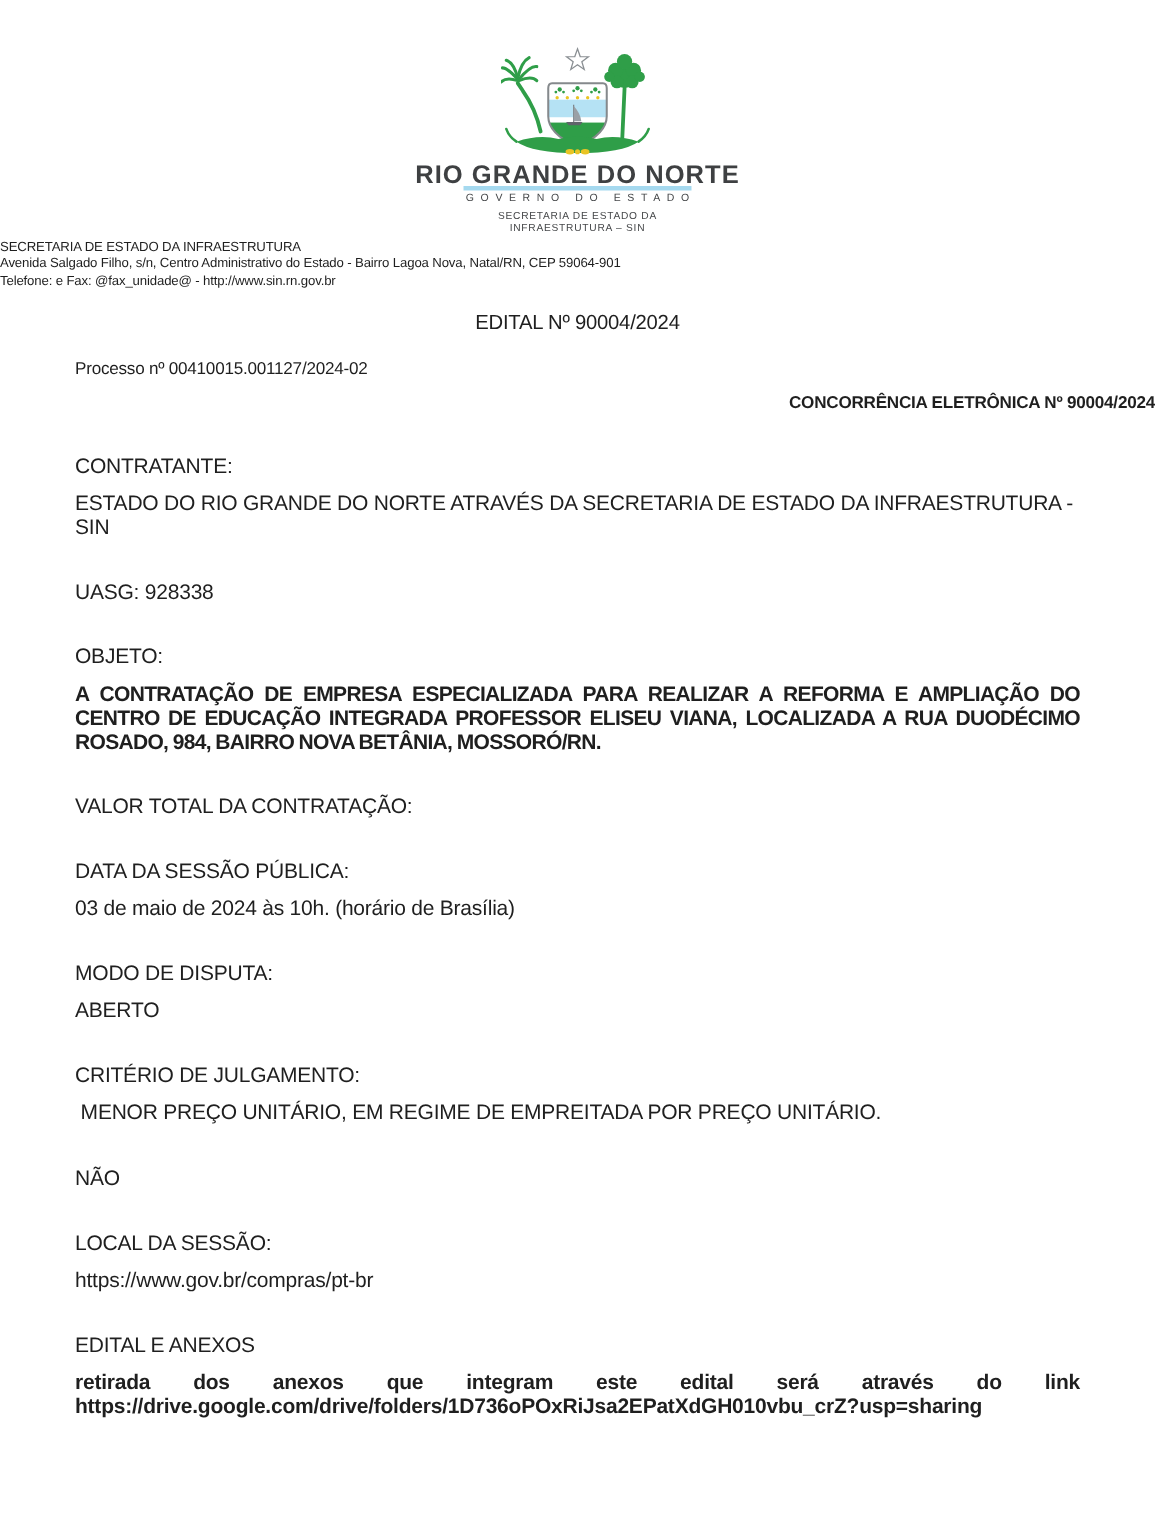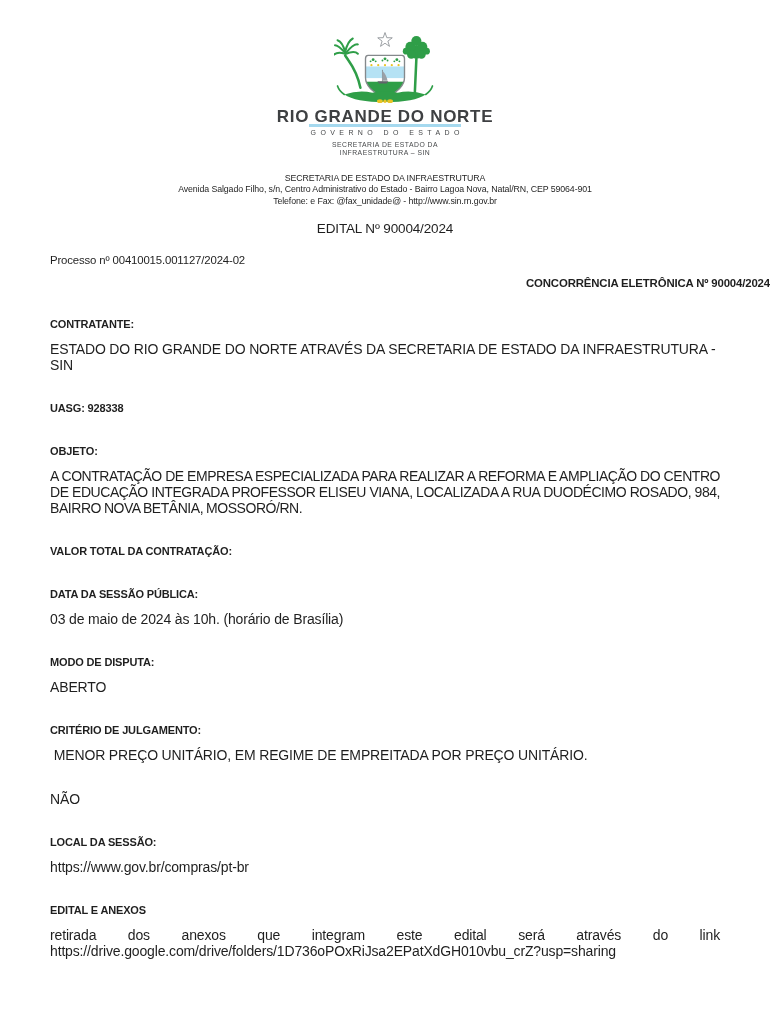--- a/index.html
+++ b/index.html
@@ -12,33 +12,33 @@
 
   
   .masthead{text-align:center;padding-top:30px;}
   .crest{display:block;margin:0 auto;}
   .logo-title{font-size:17px;font-weight:bold;letter-spacing:.7px;color:#3e4042;margin-top:2px;line-height:13px;}
   .logo-rule{width:152px;height:2.5px;background:#a5d9ef;margin:1px auto 2px auto;}
   .logo-sub{font-size:7px;letter-spacing:4.4px;color:#46484a;line-height:8px;text-indent:4.4px;}
   .logo-org{font-size:6.8px;letter-spacing:.5px;color:#46484a;line-height:8.5px;margin-top:4px;}
 
   
-  .head-lines{margin-top:15px;font-size:8.8px;line-height:11.5px;color:#1f1f1f;text-align:center;letter-spacing:-0.1px;}
+  .head-lines{margin-top:1px;font-size:8.8px;line-height:11.5px;color:#1f1f1f;text-align:left;letter-spacing:-0.1px;}
 
   
   .doc-title{margin-top:14px;font-size:13.5px;font-weight:normal;text-align:center;}
   .processo{margin-top:18px;padding:0 50px;font-size:11.4px;text-align:left;}
   .subtitle{margin-top:11px;font-size:11.4px;font-weight:bold;text-align:right;}
 
   
   .sections{padding:0 50px;margin-top:28px;}
   .sec{margin-bottom:28px;}
-  .sec h3{margin:0;font-size:11px;font-weight:bold;line-height:15px;}
+  .sec h3{margin:0;font-size:14px;font-weight:normal;line-height:15px;}
   .sec p{margin:9px 0 0 0;font-size:14px;line-height:16px;}
-  .justify{text-align:justify;}
+  .justify{text-align:justify;font-weight:bold;}
   .squeeze{letter-spacing:-0.45px;word-spacing:-0.5px;}
   .v2{white-space:nowrap;}
 </style>
 </head>
 <body>
 
 <div class="page">
 
   <div class="masthead">
 

